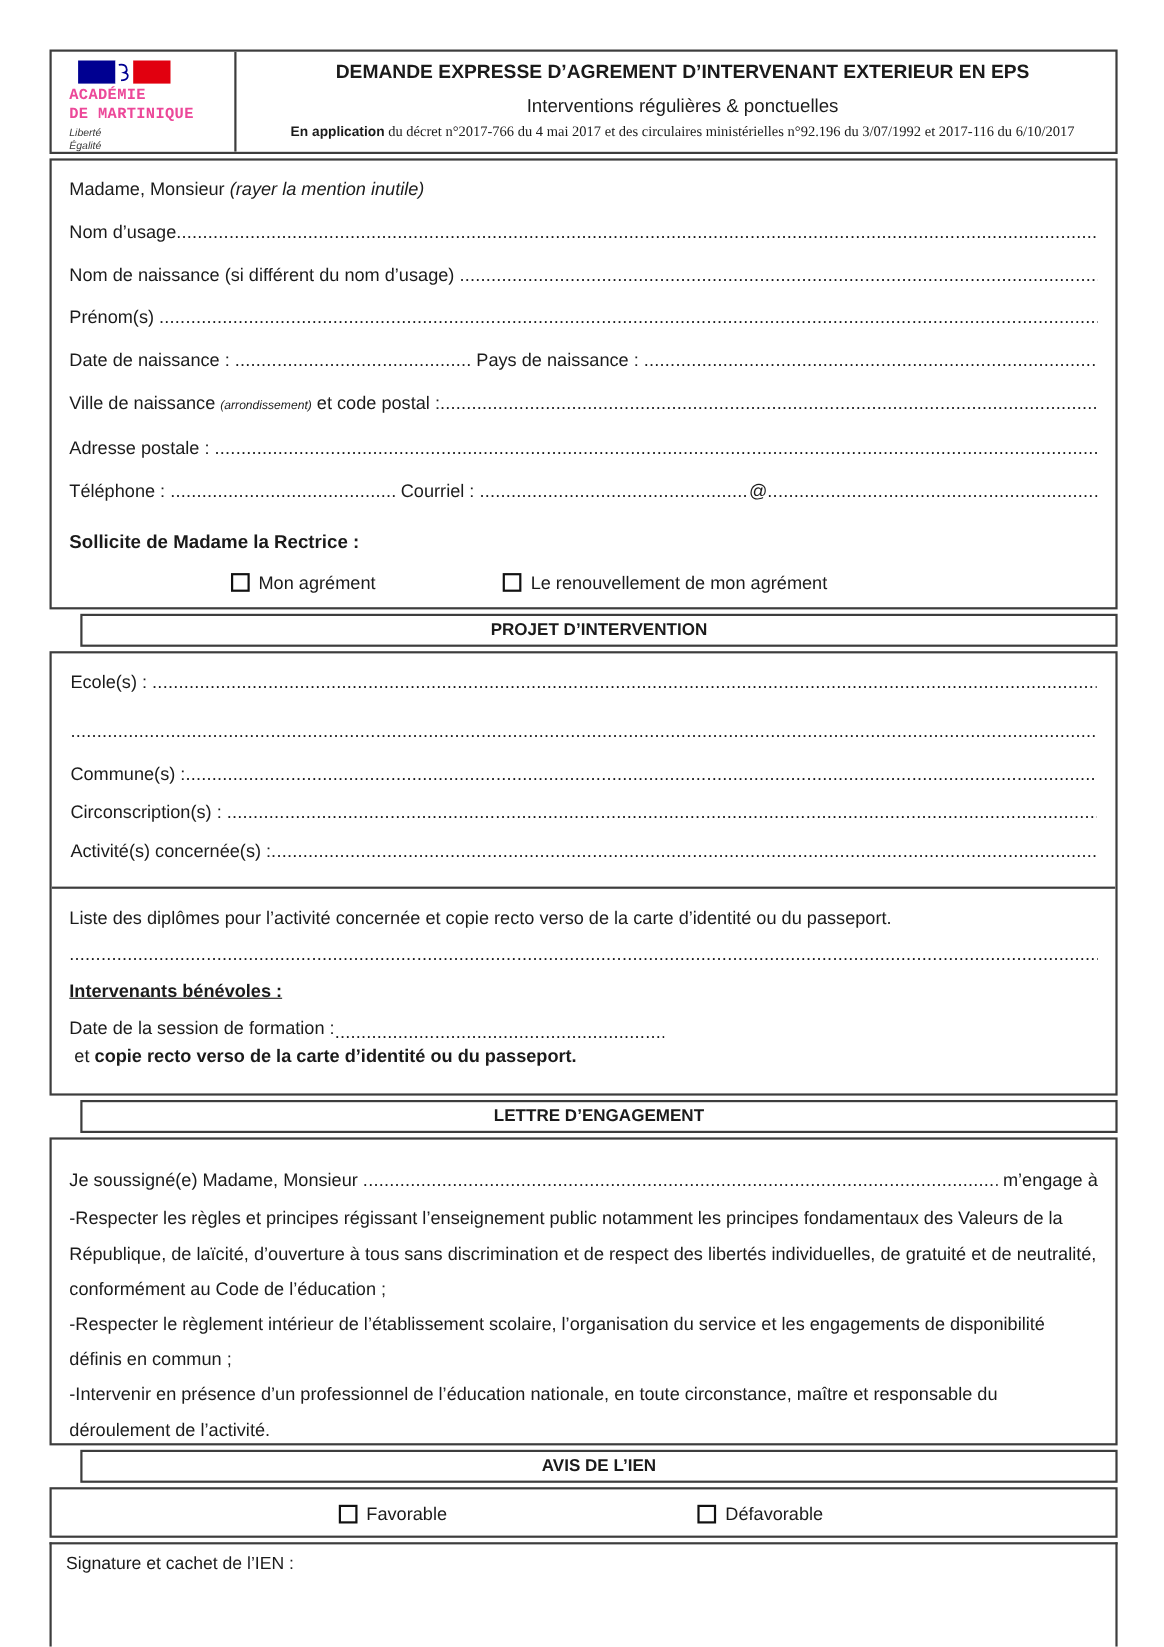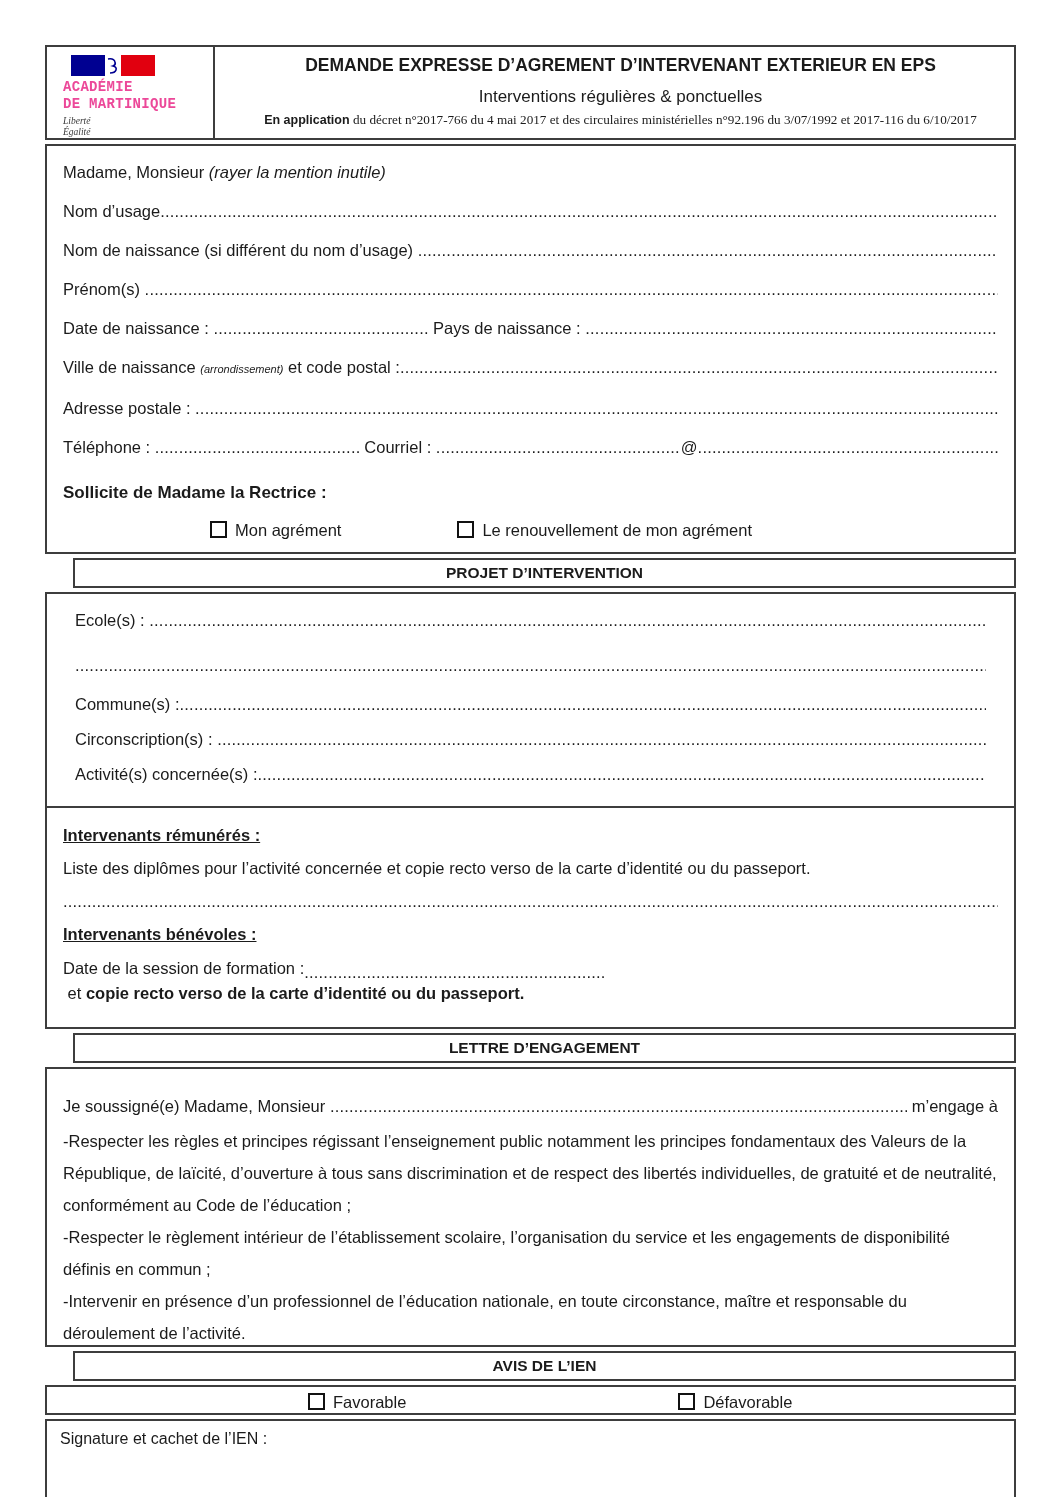--- a/index.html
+++ b/index.html
@@ -11,21 +11,21 @@
 
   
   .header-box{display:flex;height:95px;}
   .logo-cell{width:168px;border-right:2px solid #3d3d3d;padding:7px 0 2px 16px;box-sizing:border-box;}
   .flag{display:flex;height:21px;width:88px;margin:1px 0 3px 8px;}
   .flag-b{width:34px;background:#000091;}
   .flag-g{width:16px;background:#ffffff;position:relative;}
   .flag-g svg{position:absolute;left:0;top:2px;}
   .flag-r{width:34px;background:#E1000F;}
   .acad{font-weight:bold;font-size:14px;line-height:17px;color:#ec4899;letter-spacing:.3px;font-family:Liberation Mono, monospace;}
-  .motto{margin-top:3px;font-family:Liberation Serif, serif;font-style:italic;font-size:9.5px;
+  .motto{margin-top:3px;font-family:Liberation Sans, sans-serif;font-style:italic;font-size:9.5px;
          line-height:11px;color:#3a3a3a;}
   .title-cell{flex:1;text-align:center;padding:8px 20px 2px;box-sizing:border-box;margin-left:12px;}
   .doc-title{font-weight:bold;font-size:17.5px;line-height:20px;}
   .doc-subtitle{font-size:17px;margin-top:12px;}
   .doc-legal{font-family:"Liberation Serif",serif;font-size:13.2px;margin-top:5px;white-space:nowrap;}
   .doc-legal b{font-family:"Liberation Sans",sans-serif;font-size:12.5px;}
 
   
   .fline{display:flex;align-items:baseline;margin:17px 16px;font-size:16.5px;line-height:22px;}
   .fline span{white-space:pre;}
@@ -44,38 +44,38 @@
   .cbrow{display:flex;align-items:center;font-size:16.5px;}
   .cbitem{display:flex;align-items:flex-start;}
   .cb{width:13px;height:13px;border:2px solid #111;margin-right:8px;flex:0 0 auto;background:#fff;}
   .sec1 .cbrow{margin:12px 16px 0;}
   .sec1 .cbitem:first-child{margin-left:147px;}
   .sec1 .cbitem:last-child{margin-left:104px;padding-left:12px;}
 
   .band{text-align:center;font-weight:bold;font-size:15.5px;padding:3px 0 4px;line-height:19px;margin-left:28px;}
 
   
-  .proj{padding:2px 12px 8px;}
+  .proj{padding:2px 1px 8px;}
   .proj .fline{margin:13px 16px;}
   .proj .fline.dotsonly{margin-top:23px;margin-bottom:17px;}
   .interv{border-top:2px solid #3d3d3d;padding:2px 0 10px;}
   .interv .fline{margin:11px 16px;}
   .interv .fline:first-child{margin-top:14px;}
   .benevole-line{display:block;margin:11px 16px;font-size:16.5px;line-height:25px;}
   .benevole-line span{white-space:pre;}
   .dots-inline{display:inline-block;width:300px;overflow:hidden;white-space:nowrap !important;
                vertical-align:bottom;height:21px;}
 
   
   .engage{height:280px;padding:4px 16px 0;}
   .engage .fline{margin:22px 0 8px;}
   .clause{font-size:16.5px;line-height:32px;margin:0;}
 
   
-  .avis-row{height:30px;padding:4px 16px 0;box-sizing:border-box;gap:44px;}
+  .avis-row{height:46px;padding:4px 16px 0;box-sizing:border-box;}
   .avis-row .cbitem:first-child{margin-left:245px;}
   .avis-row .cbitem:last-child{margin-left:228px;}
   .sigbox{height:102px;border-bottom:4px solid #808080;}
   .sigbox .siglbl{margin:9px 0 0 13px;font-size:16px;}
 </style>
 </head>
 <body>
 
 <div class="page">
   <div class="form">
@@ -179,23 +179,20 @@
           <span>Circonscription(s) : </span>
             <span class="dots fill">............................................................................................................................................................................................................................................................................................</span>
         </div>
         <div class="fline">
           <span>Activité(s) concernée(s) :</span>
             <span class="dots fill">............................................................................................................................................................................................................................................................................................</span>
         </div>
       </div>
       <div class="interv">
         <div class="fline">
-          <span class="utitle">Intervenants rémunérés :</span>
-        </div>
-        <div class="fline">
           <span>Liste des diplômes pour l’activité concernée et copie recto verso de la carte d’identité ou du passeport.</span>
         </div>
         <div class="fline">
           <span class="dots fill">............................................................................................................................................................................................................................................................................................</span>
         </div>
         <div class="fline">
           <span class="utitle">Intervenants bénévoles :</span>
         </div>
         <div class="benevole-line">
           <span>Date de la session de formation :</span><span class="dots dots-inline">............................................................................................................................................................................................................................................................................................</span><span> et </span><span class="bold">copie recto verso de la carte d’identité ou du passeport.</span>

